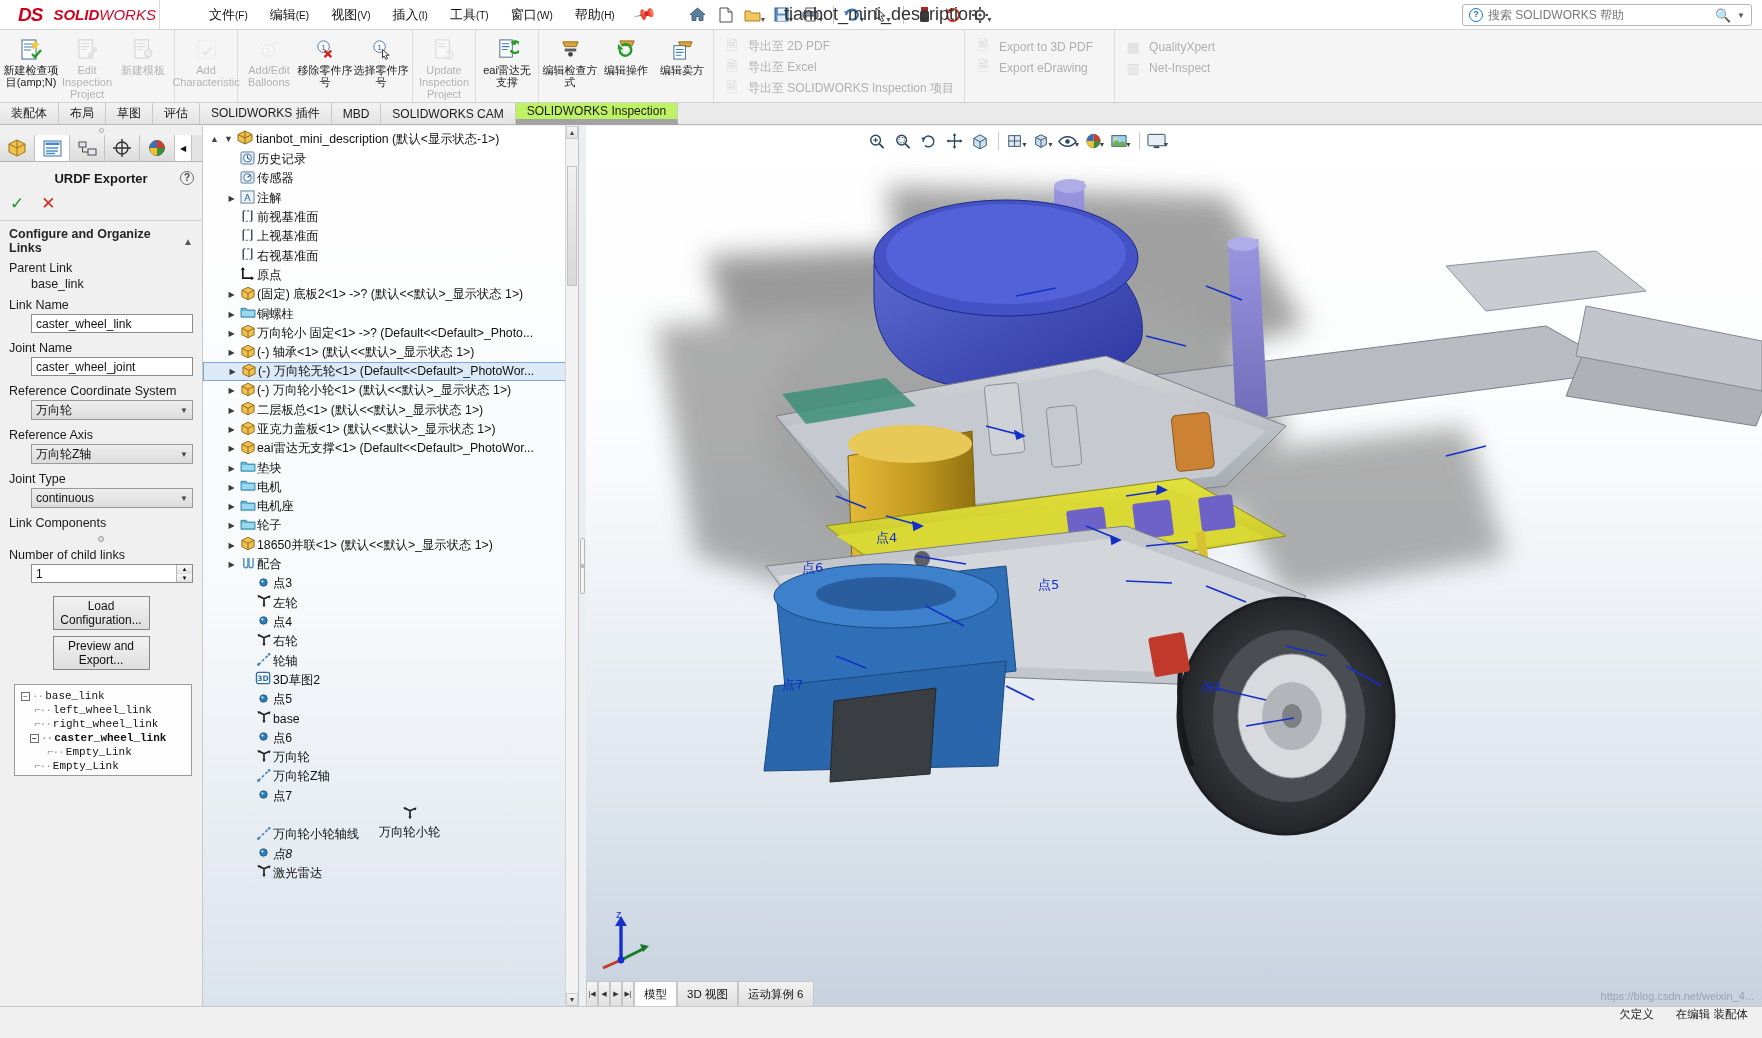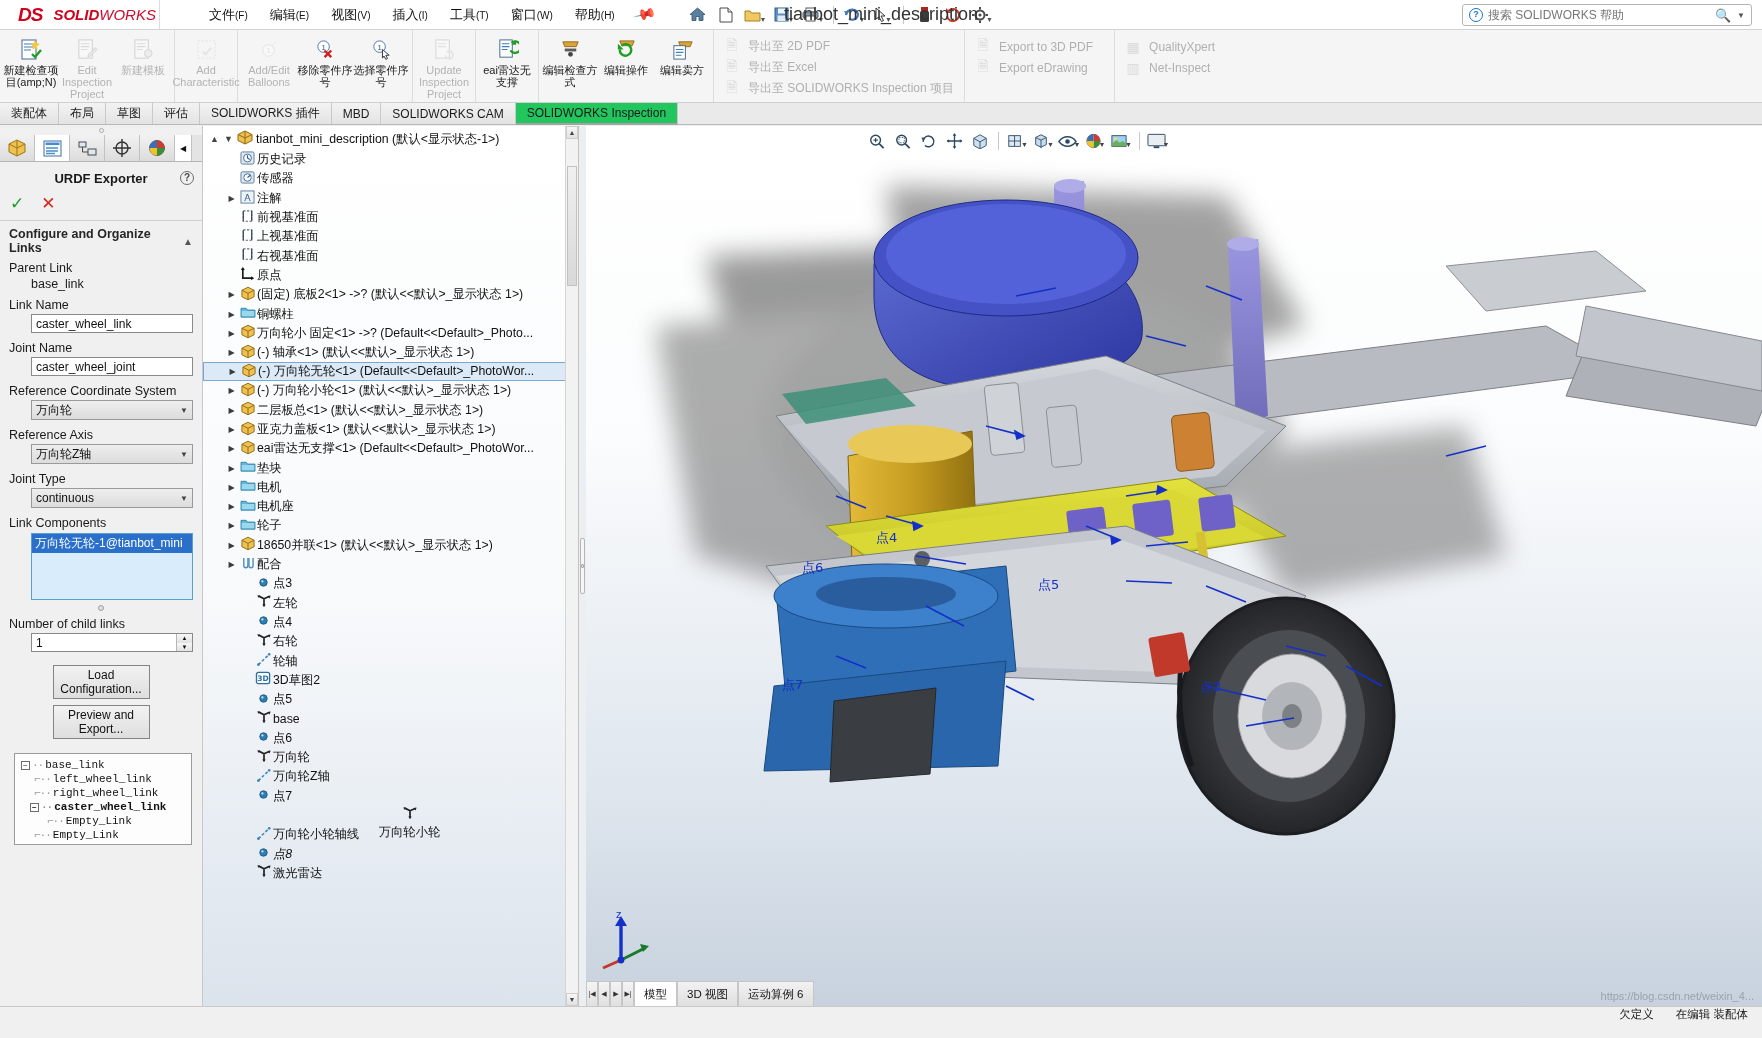--- a/index.html
+++ b/index.html
@@ -48,21 +48,21 @@
   .rlist { display:flex; flex-direction:column; justify-content:flex-start; padding:6px 10px 0 8px;
     border-right:1px solid #dcdcdc; min-width:190px; }
   .rlist .row { display:flex; align-items:center; height:21px; font-size:12px; color:#b0b0b0; }
   .rlist .row .li { width:20px; text-align:center; font-size:14px; opacity:.4; margin-right:6px;}
 
   
   .cmdtabs { height:22px; background:#eaeaea; display:flex; align-items:stretch;
     border-bottom:1px solid #b8b8b8; font-size:12px; }
   .cmdtab { padding:2px 11px; border-right:1px solid #c9c9c9; display:flex; align-items:center;
     color:#1a1a1a; background:linear-gradient(#f3f3f3,#e3e3e3); cursor:default; }
-  .cmdtab.active { background:#22c55e; border-bottom:2px solid #a3a3a3; margin-bottom:-1px;}
+  .cmdtab.active { background:#bef264; border-bottom:6px solid #a3a3a3; margin-bottom:-1px;}
 
   
   .main { position:absolute; top:126px; left:0; right:0; bottom:32px; display:flex; }
 
   
   .leftpanel { width:203px; background:#f0f0f0; border-right:1px solid #c8c8c8;
     display:flex; flex-direction:column; position:relative; }
   .lp-grip { height:9px; display:flex; align-items:center; justify-content:center; }
   .lp-grip .dot { width:5px;height:5px;border-radius:50%;border:1px solid #a8a8a8;}
   .lp-tabs { height:27px; display:flex; align-items:stretch; border-bottom:1px solid #b5b5b5;
@@ -553,23 +553,20 @@
       <span class="cv">▼</span>
     </div>
 
     <div class="fld-label">Joint Type</div>
     <div class="fld-select">
       <span>continuous</span>
       <span class="cv">▼</span>
     </div>
 
     <div class="fld-label">Link Components</div>
-    <div class="listbox">
-      <div class="selrow">万向轮无轮-1@tianbot_mini</div>
-    </div>
     <div class="lb-grip"><span class="dot"></span></div>
 
     <div class="fld-label">Number of child links</div>
     <div class="spin">
       <span>1</span>
       <span class="arrows">
         <div>▲</div>
         <div>▼</div>
       </span>
     </div>

